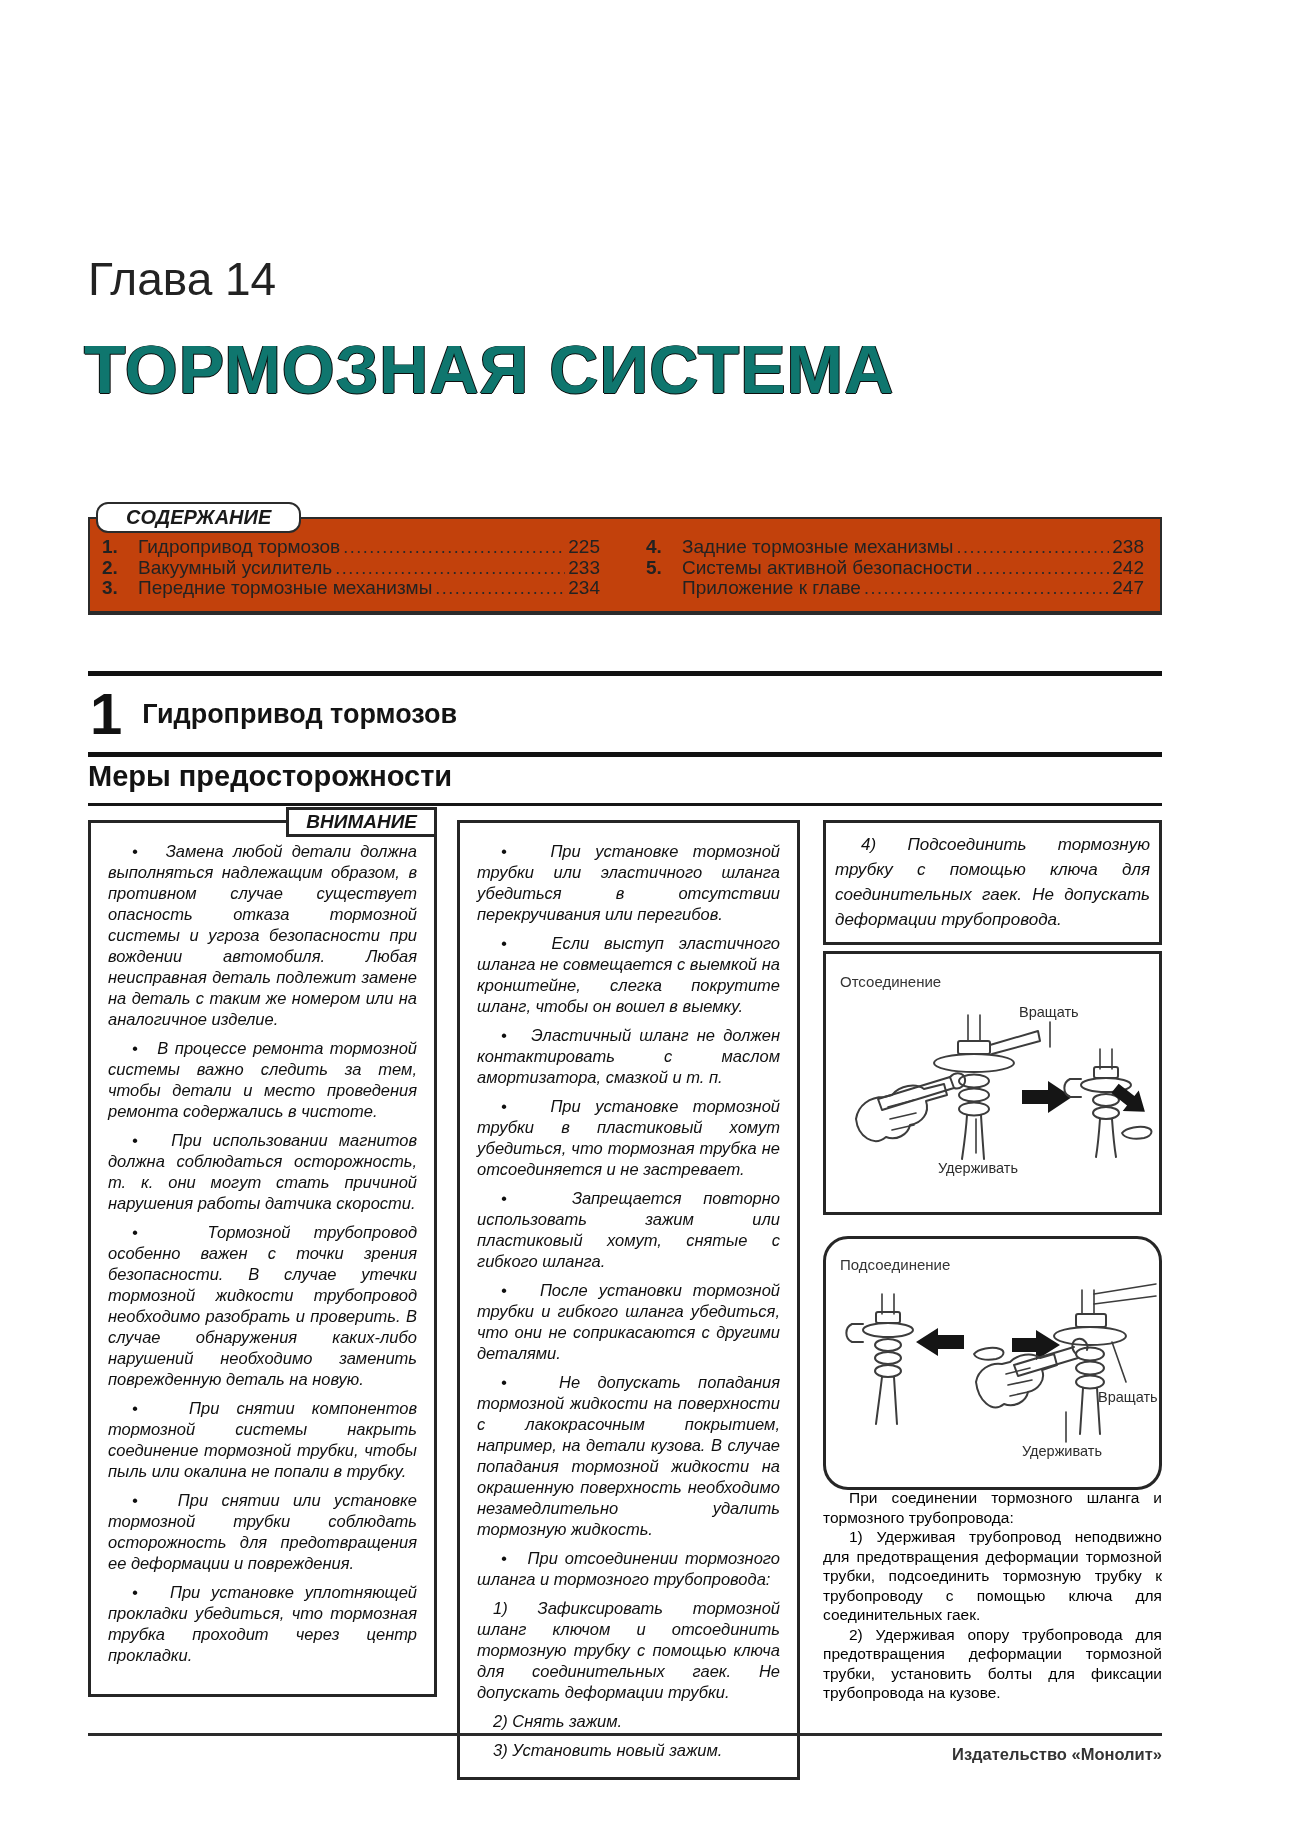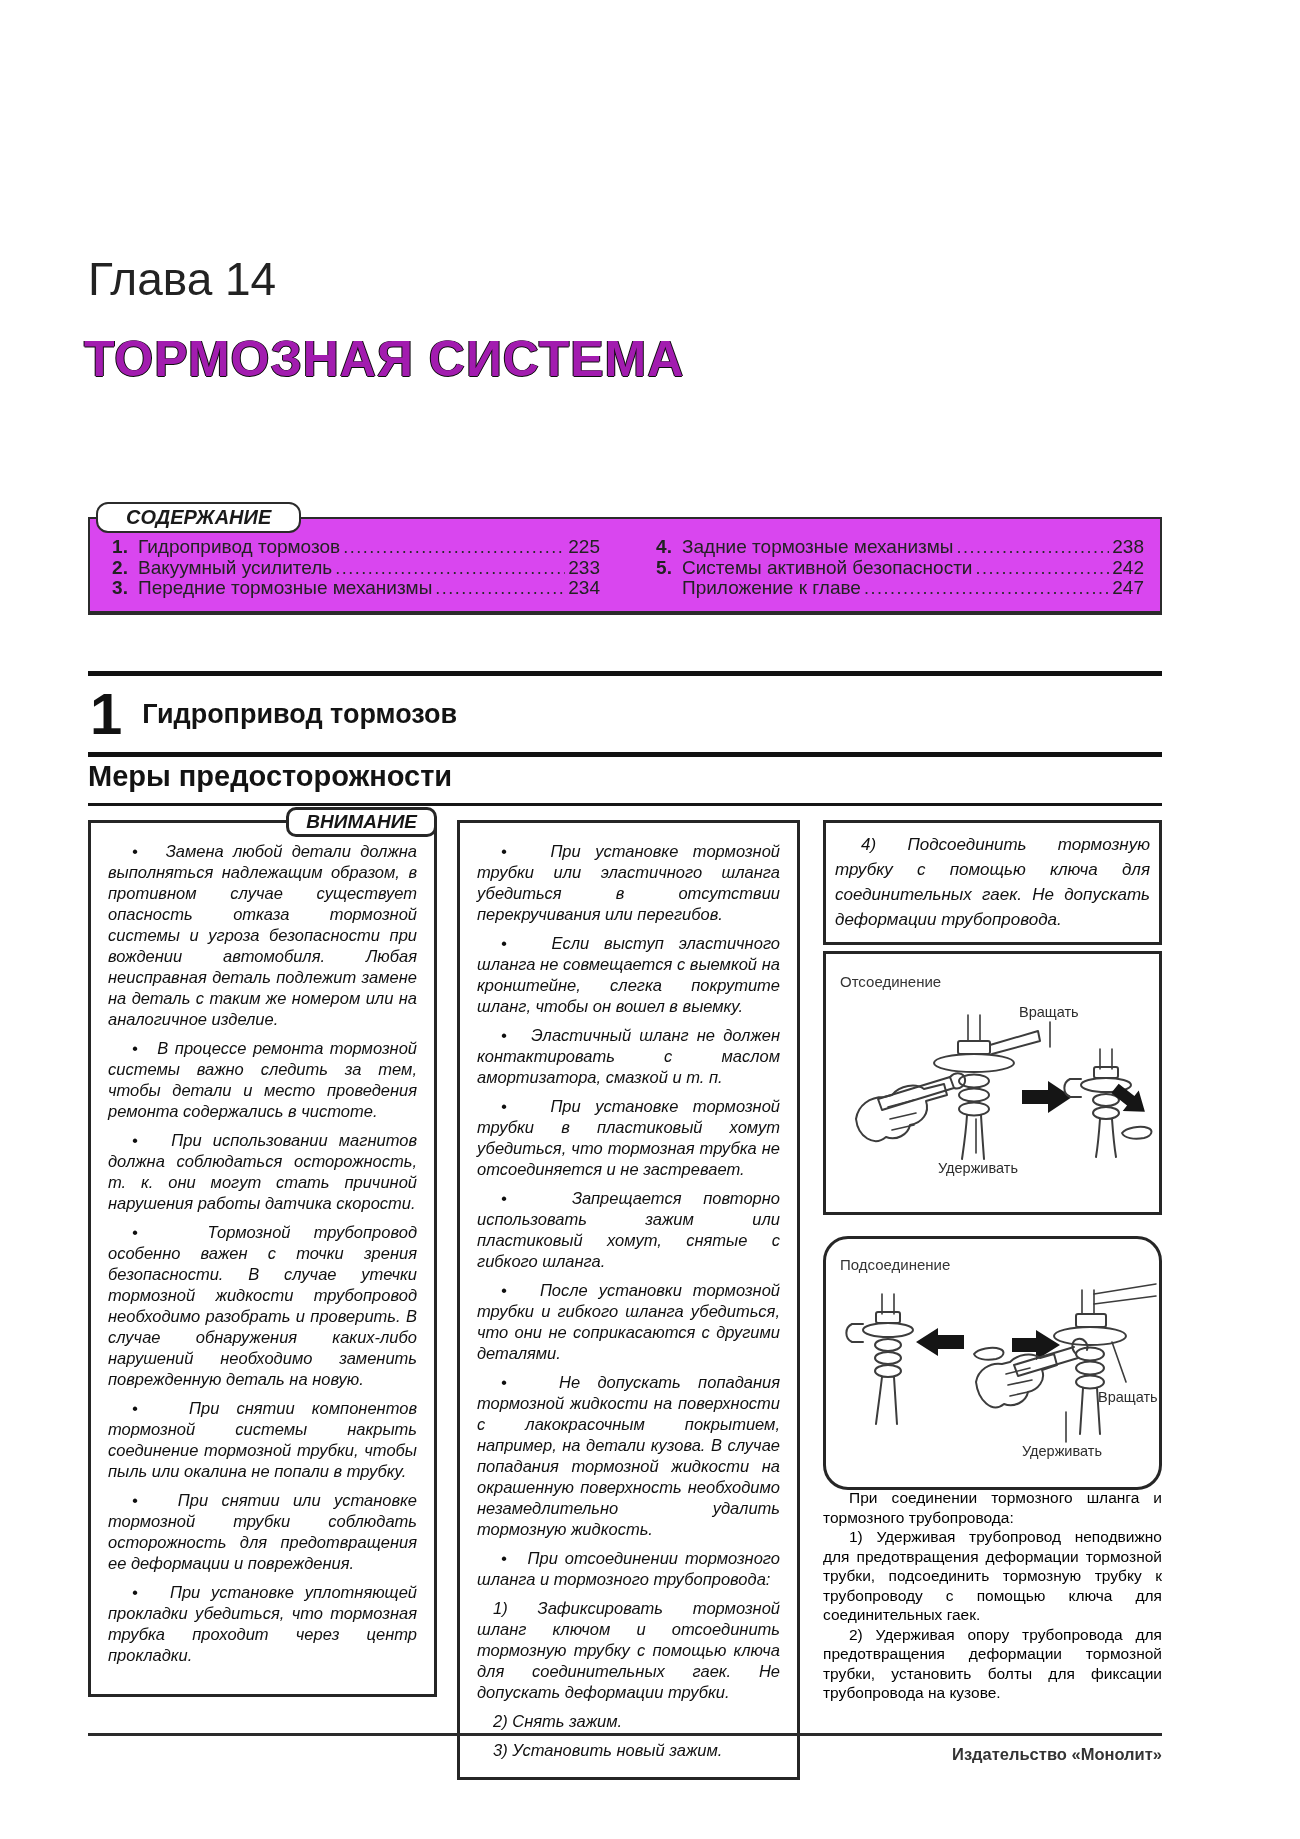--- a/index.html
+++ b/index.html
@@ -4,30 +4,30 @@
 <style>
   html,body{margin:0;padding:0;background:#e8e8e8;}
   .page{
     position:relative;width:1300px;height:1839px;background:#ffffff;
     font-family:"Liberation Sans",sans-serif;color:#1b1b1b;overflow:hidden;
     margin:0 auto;
   }
   
   .chapter{position:absolute;left:88px;top:252px;font-size:46px;font-weight:400;color:#222;}
   .main-title{
-    position:absolute;left:84px;top:330px;font-size:50px;font-weight:bold;color:#a21caf;
+    position:absolute;left:84px;top:330px;font-size:68px;font-weight:bold;color:#0f766e;
     letter-spacing:1px;
     text-shadow:1px 0 0 #0d0d0d,-1px 0 0 #0d0d0d,0 1px 0 #0d0d0d;
     white-space:nowrap;
   }
   
   .toc-box{
     position:absolute;left:88px;right:138px;top:517px;
     border:2px solid #2b2b2b;border-bottom-width:4px;
-    padding:18px 16px 12px 12px;background:#d946ef;text-align:center;
+    padding:18px 16px 12px 12px;background:#c2410c;
   }
   .toc-tab{
     position:absolute;top:-17px;left:6px;background:#fff;
     border:2px solid #2b2b2b;border-radius:12px;padding:2px 28px;
     font-style:italic;font-weight:bold;font-size:20px;color:#1a1a1a;white-space:nowrap;
   }
   .toc-cols{display:flex;gap:46px;}
   .toc-col{flex:1;min-width:0;}
   .toc-row{display:flex;align-items:baseline;font-size:19px;line-height:20.5px;color:#222;}
   .toc-num{width:36px;font-weight:bold;flex:0 0 auto;}
@@ -50,21 +50,21 @@
   }
   
   .colbox{
     position:absolute;top:820px;border:3px solid #262626;background:#fff;
     padding:10px 9px 8px 9px;box-sizing:border-box;
   }
   .col-left{left:88px;width:349px;min-height:877px;}
   .col-mid{left:457px;width:343px;min-height:877px;}
   .attn-tab{
     position:absolute;top:-16px;right:-3px;background:#fff;
-    border:3px solid #262626;border-radius:10px;padding:0 17px;
+    border:3px solid #262626;border-radius:0;padding:0 17px;
     font-style:italic;font-weight:bold;font-size:19px;line-height:24px;color:#161616;
   }
   .boxtext p{
     margin:8px;font-style:italic;font-weight:normal;
     font-size:16.5px;line-height:21px;text-align:justify;color:#101010;
   }
   .bl{text-indent:24px;}
   .bl::before{content:"\2022\00a0\00a0\00a0";}
   .stp{text-indent:16px;}
   

